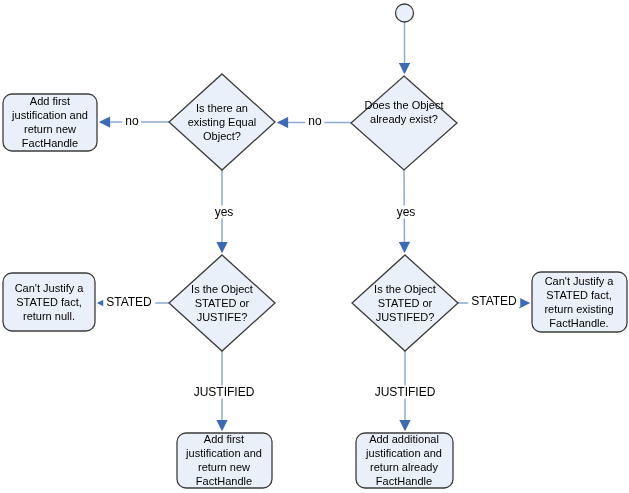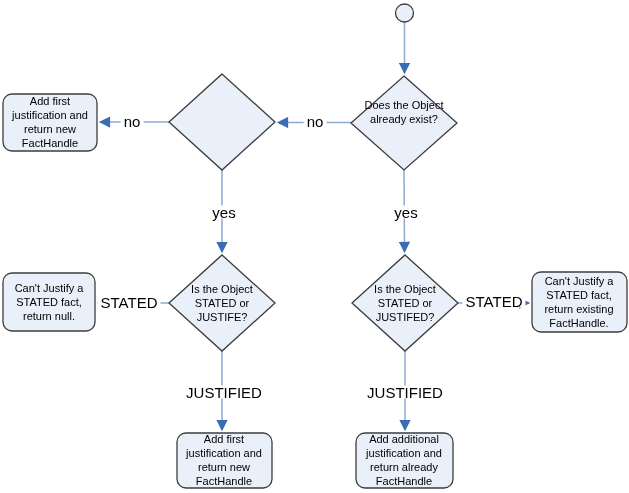--- a/index.html
+++ b/index.html
@@ -23,21 +23,21 @@
     line-height: 14px;
     color: #000000;
     width: 100px;
     pointer-events: none;
   }
   .edge-label {
     position: absolute;
     transform: translate(-50%, -50%);
     background: #ffffff;
     padding: 0 3px;
-    font-size: 15px;
+    font-size: 12px;
     line-height: 13px;
     color: #000000;
     white-space: nowrap;
   }
 </style>
 </head>
 <body>
 
 <div class="canvas">
 
@@ -67,20 +67,23 @@
 
     <rect class="shape" x="3" y="94" width="94" height="57" rx="9"></rect>
     <rect class="shape" x="3" y="273" width="92" height="58" rx="9"></rect>
     <rect class="shape" x="177" y="433" width="95" height="55" rx="9"></rect>
     <rect class="shape" x="532" y="272" width="95" height="60" rx="9"></rect>
     <rect class="shape" x="356" y="433" width="97" height="55" rx="9"></rect>
   </svg>
 
   <div class="node-label" style="left:404px; top:112px;">Does the Object
 already exist?</div>
+  <div class="node-label" style="left:222px; top:122px;">Is there an
+existing Equal
+Object?</div>
   <div class="node-label" style="left:50px;  top:122px;">Add first
 justification and
 return new
 FactHandle</div>
   <div class="node-label" style="left:222px; top:303px;">Is the Object
 STATED or
 JUSTIFE?</div>
   <div class="node-label" style="left:49px;  top:302px;">Can't Justify a
 STATED fact,
 return null.</div>

